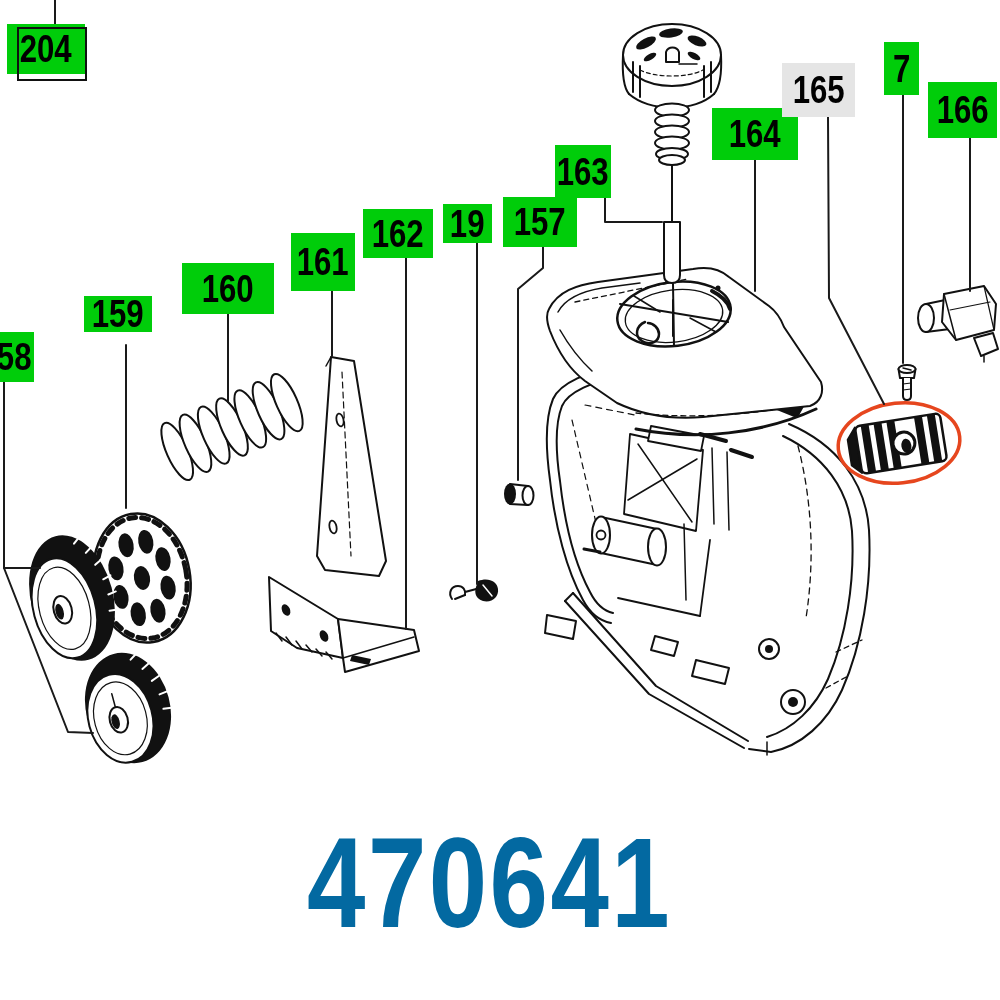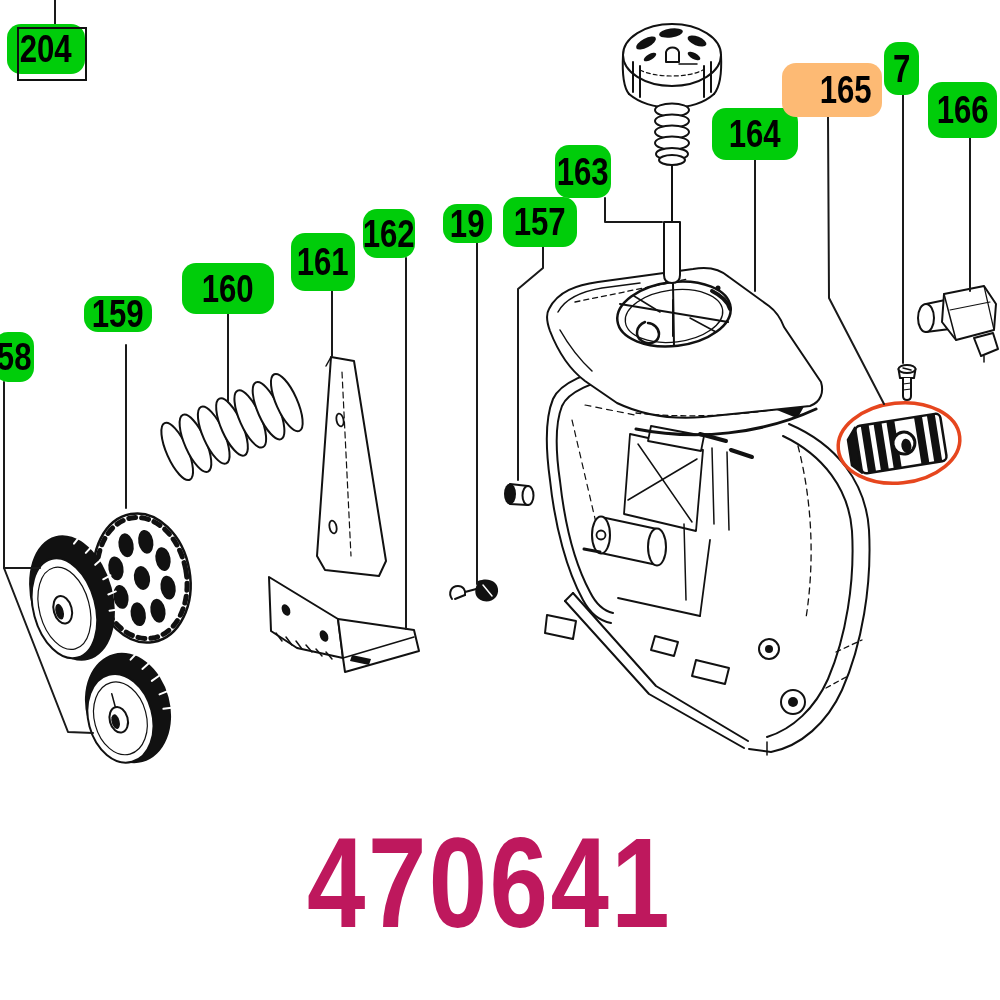--- a/index.html
+++ b/index.html
@@ -1,28 +1,28 @@
 <!DOCTYPE html>
 <html><head>
 <meta charset="utf-8">
 <style>
   html,body{margin:0;padding:0;background:#fff;}
   #stage{position:relative;width:1000px;height:1000px;background:#fff;overflow:hidden;
          font-family:"Liberation Sans", sans-serif;}
   #artwork{position:absolute;left:0;top:0;z-index:0;}
   .callout{position:absolute;z-index:2;display:flex;align-items:center;justify-content:center;
-           color:#000;cursor:pointer;border-radius:14px;}
+           color:#000;cursor:pointer;}
   .callout.green{background:#00cd0a;}
-  .callout.red{background:#fdba74;padding-left:27px;}
+  .callout.red{background:#e5e5e5;}
   .callout span{display:inline-block;transform:scaleX(.82);transform-origin:center;
                 font-weight:700;font-size:38px;line-height:1;letter-spacing:0;}
   .callout-frame{position:absolute;z-index:3;border:2px solid #111;background:transparent;
                  pointer-events:none;}
   #product-code{position:absolute;left:140px;top:828px;width:700px;height:110px;z-index:1;
-                display:flex;align-items:center;justify-content:center;color:#be185d;}
+                display:flex;align-items:center;justify-content:center;color:#0369a1;}
   #product-code span{display:inline-block;transform:scaleX(.82);transform-origin:center;
                      font-weight:700;font-size:128px;letter-spacing:3px;line-height:1;}
   svg *{vector-effect:none;}
 </style>
 </head>
 <body>
 
 <div id="stage">
 
 <svg id="artwork" width="1000" height="1000" viewBox="0 0 1000 1000" fill="none" stroke="#111" stroke-width="2" stroke-linejoin="round" stroke-linecap="round">
@@ -279,21 +279,21 @@
     </div>
 
 <div class="callout green" style="left:182px;top:263px;width:92px;height:51px">
   <span>160</span>
     </div>
 
 <div class="callout green" style="left:291px;top:233px;width:64px;height:58px">
   <span>161</span>
     </div>
 
-<div class="callout green" style="left:363px;top:209px;width:52px;height:49px">
+<div class="callout green" style="left:363px;top:209px;width:70px;height:49px">
   <span>162</span>
     </div>
 
 <div class="callout green" style="left:443px;top:204px;width:49px;height:39px">
   <span>19</span>
     </div>
 
 <div class="callout green" style="left:503px;top:197px;width:74px;height:50px">
   <span>157</span>
     </div>

